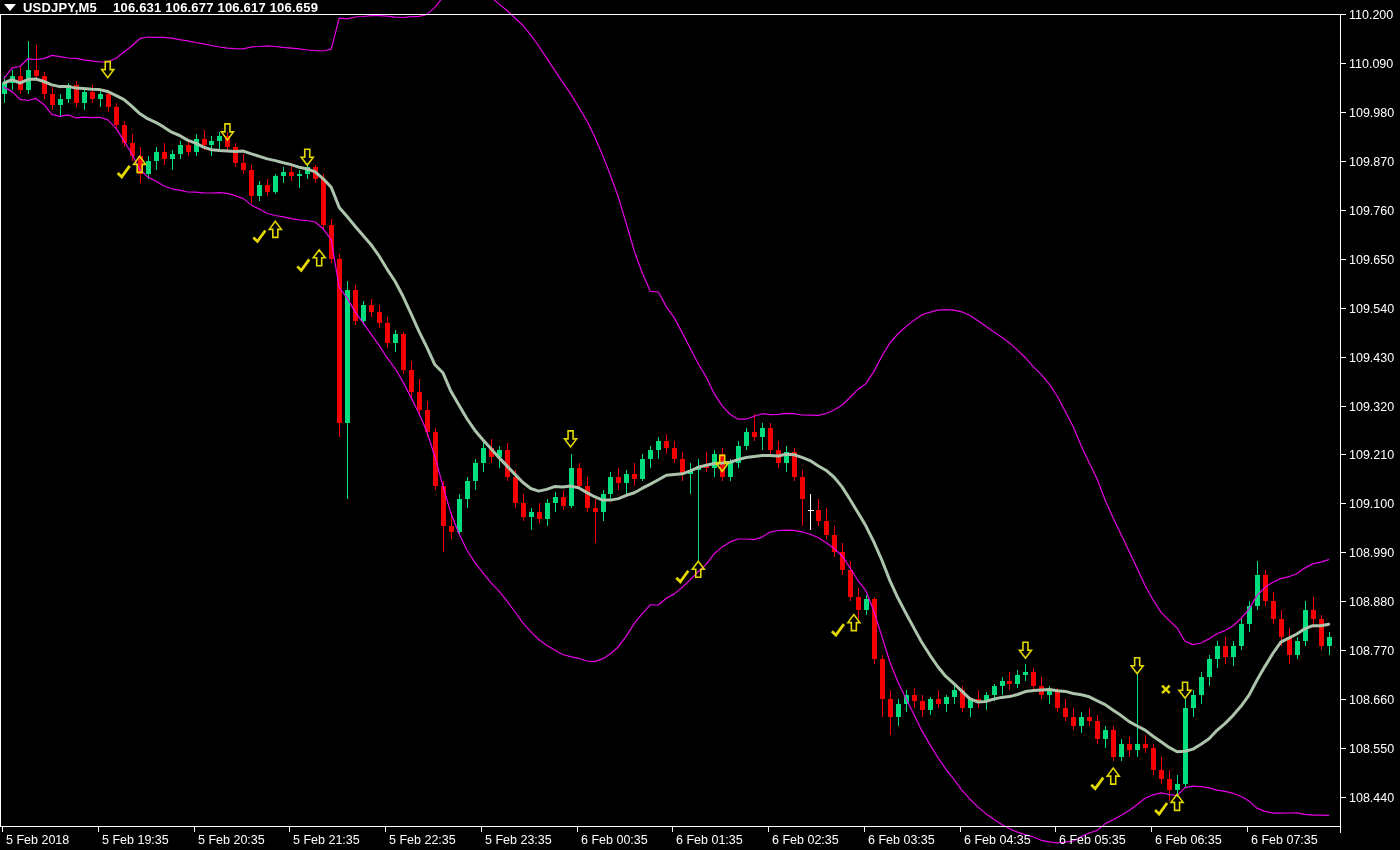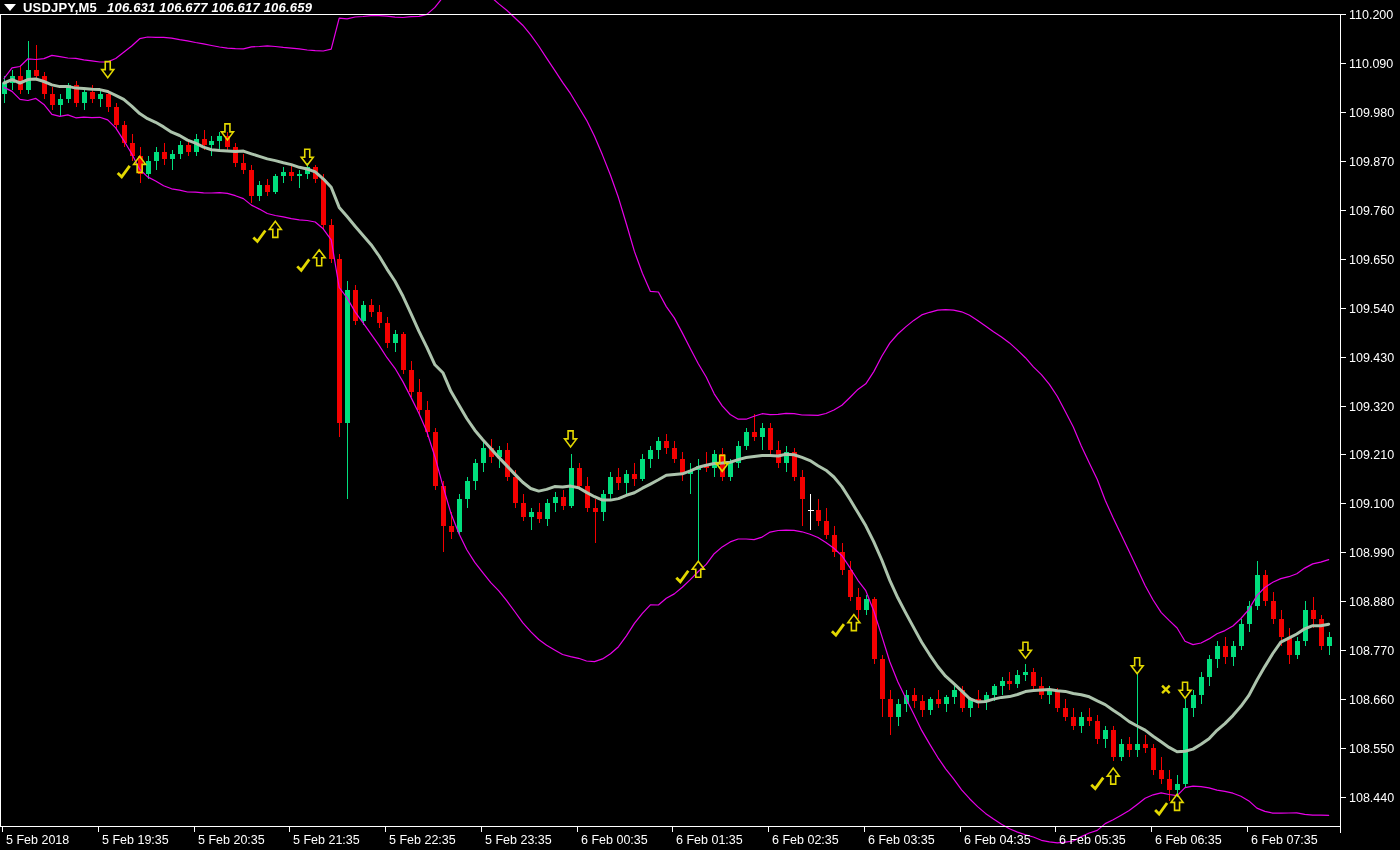--- a/index.html
+++ b/index.html
@@ -2,21 +2,21 @@
 <html><head>
 <meta charset="utf-8">
 <style>
   html,body{margin:0;padding:0;background:#000;}
   #app{position:relative;width:1400px;height:850px;background:#000;overflow:hidden;
        font-family:"Liberation Sans",sans-serif;}
   #titlebar{position:absolute;left:4px;top:1px;height:13px;display:flex;align-items:center;z-index:5;}
   #menu-tri{width:0;height:0;border-left:6px solid transparent;border-right:6px solid transparent;
             border-top:7px solid #fff;margin-right:7px;cursor:pointer;}
   .ttext{color:#fff;font-size:13px;font-weight:700;letter-spacing:0.2px;white-space:pre;}
-  #quotes{margin-left:10px;font-style:italic;}
+  #quotes{margin-left:16px;}
   #chart{position:absolute;left:0;top:0;}
 </style>
 </head>
 <body>
 
 <div id="app">
   <svg id="chart" width="1400" height="850" xmlns="http://www.w3.org/2000/svg">
       <rect x="0" y="0" width="1400" height="850" fill="#000000"></rect>
       <g shape-rendering="crispEdges">
         <line x1="4.5" y1="76.28600000000026" x2="4.5" y2="102.98000000000125" stroke="#00DE7D" stroke-width="1"></line>

